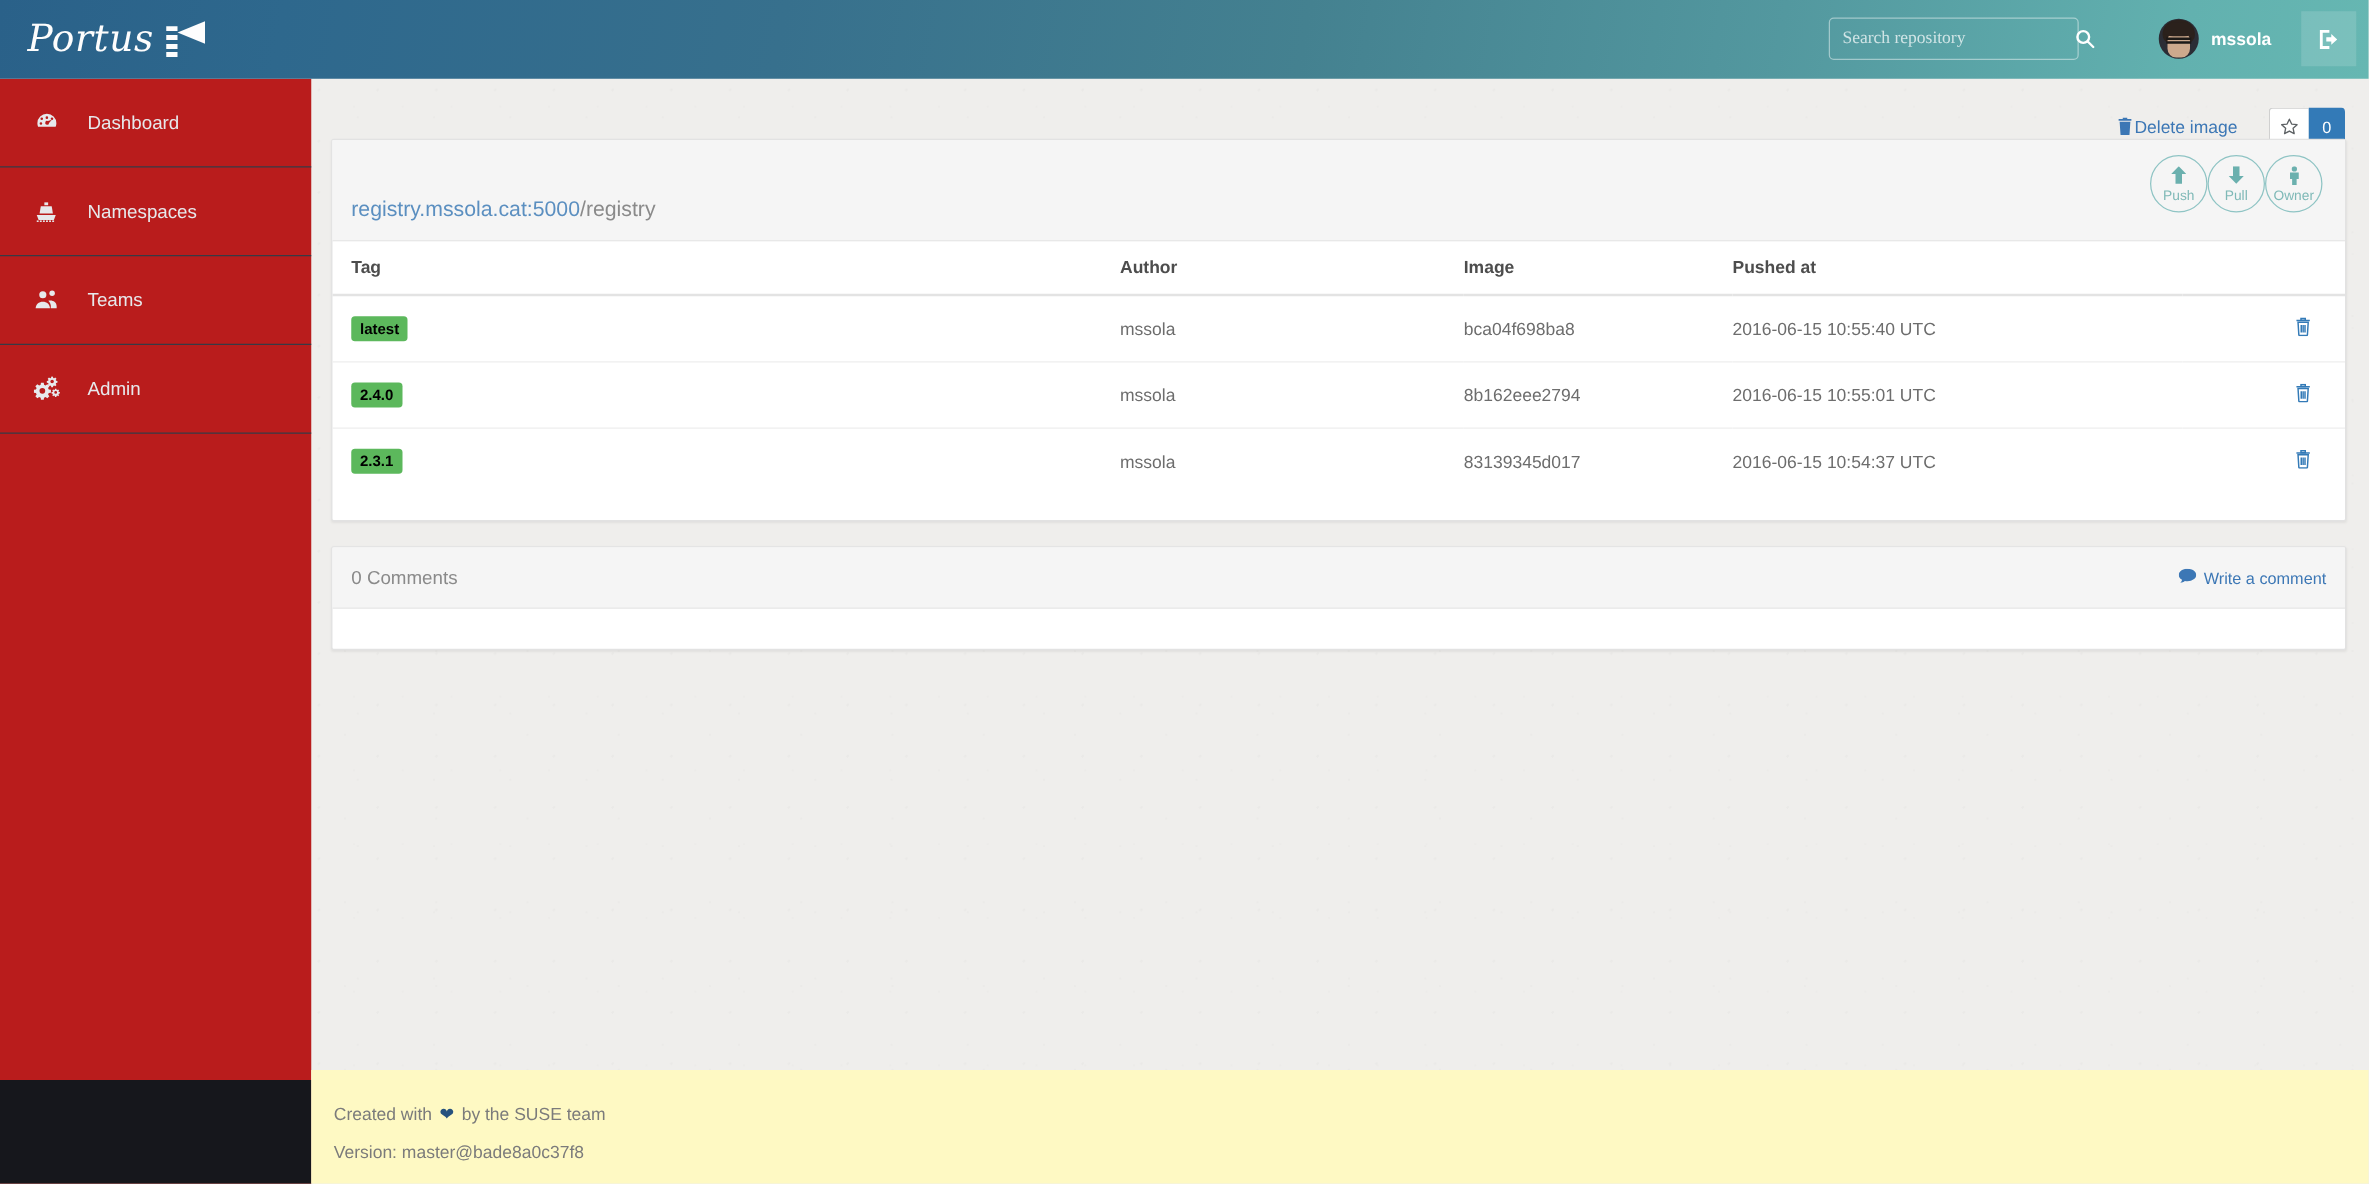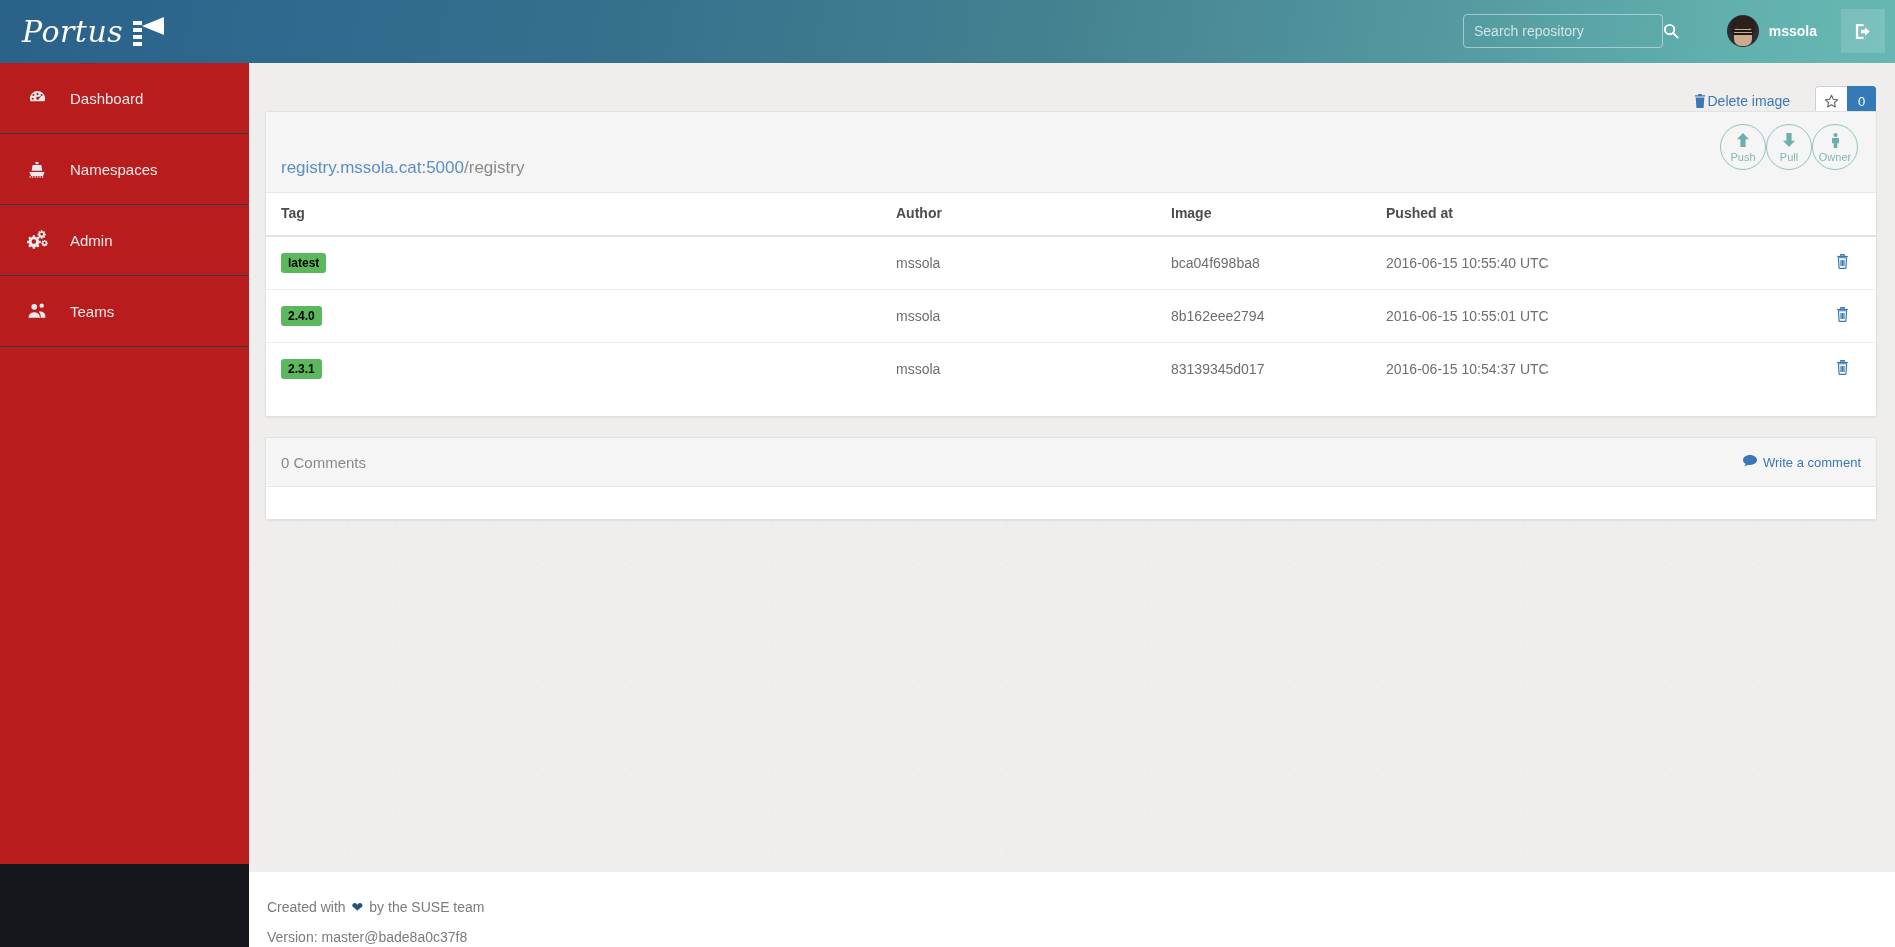--- a/index.html
+++ b/index.html
@@ -78,21 +78,21 @@
     align-items: center;
   }
   .search-input {
     flex: 1;
     height: 32px;
     background: transparent;
     border: none;
     outline: none;
     color: #ffffff;
     font-size: 14px;
-    font-family: Liberation Sans, sans-serif;
+    font-family: Liberation Serif, serif;
     padding: 0 8px 0 10px;
   }
   .search-input::placeholder { color: rgba(255,255,255,0.72); }
   .search-btn {
     width: 34px; height: 32px;
     background: transparent;
     border: none;
     cursor: pointer;
     display: flex; align-items: center; justify-content: center;
   }
@@ -406,22 +406,22 @@
     font-size: 14px;
     color: #6d6d6d;
   }
 
   
   .footer {
     position: absolute;
     left: 249px;
     bottom: 0;
     width: 1646px;
-    height: 75px;
-    background: #ffffff;
+    height: 91px;
+    background: #fef9c3;
     padding: 20px 0 0 18px;
     z-index: 25;
   }
   .footer-line {
     font-size: 14px;
     color: #7b7b7b;
     line-height: 30px;
     display: flex;
     align-items: center;
   }
@@ -491,39 +491,39 @@
           <rect x="9.8" y="17.2" width="1.6" height="1.3"></rect>
         <rect x="12.4" y="17.2" width="1.6" height="1.3"></rect>
           <rect x="15" y="17.2" width="1.6" height="1.3"></rect>
       </svg>
     </span>
     <span class="nav-label">Namespaces</span>
   </a>
 
   <a class="nav-item" href="#">
     <span class="nav-icon">
-      <svg width="21" height="20" viewBox="0 0 22 21" fill="#e7e9ec">
-        <path d="M8.6 7.2l-.2-1.8-2.4 0-.2 1.8-1.3.6-1.5-1.1-1.7 1.7 1.1 1.5-.6 1.3-1.8.2v2.4l1.8.2.6 1.3-1.1 1.5 1.7 1.7 1.5-1.1 1.3.6.2 1.8h2.4l.2-1.8 1.3-.6 1.5 1.1 1.7-1.7-1.1-1.5.6-1.3 1.8-.2v-2.4l-1.8-.2-.6-1.3 1.1-1.5-1.7-1.7-1.5 1.1zM7.2 14.6a2.4 2.4 0 1 1 0-4.8 2.4 2.4 0 0 1 0 4.8z"></path>
-        <path d="M16.3 1.4l-.15-1.1h-1.5l-.15 1.1-.8.35-.93-.68-1.06 1.06.68.93-.35.8-1.1.15v1.5l1.1.15.35.8-.68.93 1.06 1.06.93-.68.8.35.15 1.1h1.5l.15-1.1.8-.35.93.68 1.06-1.06-.68-.93.35-.8 1.1-.15v-1.5l-1.1-.15-.35-.8.68-.93-1.06-1.06-.93.68zM15.4 5.9a1.5 1.5 0 1 1 0-3 1.5 1.5 0 0 1 0 3z"></path>
-        <path d="M19.1 11.3l-.12-.86h-1.17l-.12.86-.62.27-.72-.53-.83.83.53.72-.27.62-.86.12v1.17l.86.12.27.62-.53.72.83.83.72-.53.62.27.12.86h1.17l.12-.86.62-.27.72.53.83-.83-.53-.72.27-.62.86-.12v-1.17l-.86-.12-.27-.62.53-.72-.83-.83-.72.53zM18.4 14.8a1.17 1.17 0 1 1 0-2.34 1.17 1.17 0 0 1 0 2.34z"></path>
-      </svg>
-    </span>
-    <span class="nav-label">Admin</span>
-  </a>
-
-  <a class="nav-item" href="#">
-    <span class="nav-icon">
       <svg width="21" height="18" viewBox="0 0 22 18" fill="#e7e9ec">
         <circle cx="7.6" cy="4.6" r="3"></circle>
         <path d="M1.6 16c0-3.4 2.7-5.6 6-5.6s6 2.2 6 5.6z"></path>
         <circle cx="15.4" cy="3.4" r="2.3"></circle>
         <path d="M14.2 16c.6-2.9-.7-5.2-2-6.3 3.3-.9 7 .9 7 4.6V16z"></path>
       </svg>
     </span>
     <span class="nav-label">Teams</span>
+  </a>
+
+  <a class="nav-item" href="#">
+    <span class="nav-icon">
+      <svg width="21" height="20" viewBox="0 0 22 21" fill="#e7e9ec">
+        <path d="M8.6 7.2l-.2-1.8-2.4 0-.2 1.8-1.3.6-1.5-1.1-1.7 1.7 1.1 1.5-.6 1.3-1.8.2v2.4l1.8.2.6 1.3-1.1 1.5 1.7 1.7 1.5-1.1 1.3.6.2 1.8h2.4l.2-1.8 1.3-.6 1.5 1.1 1.7-1.7-1.1-1.5.6-1.3 1.8-.2v-2.4l-1.8-.2-.6-1.3 1.1-1.5-1.7-1.7-1.5 1.1zM7.2 14.6a2.4 2.4 0 1 1 0-4.8 2.4 2.4 0 0 1 0 4.8z"></path>
+        <path d="M16.3 1.4l-.15-1.1h-1.5l-.15 1.1-.8.35-.93-.68-1.06 1.06.68.93-.35.8-1.1.15v1.5l1.1.15.35.8-.68.93 1.06 1.06.93-.68.8.35.15 1.1h1.5l.15-1.1.8-.35.93.68 1.06-1.06-.68-.93.35-.8 1.1-.15v-1.5l-1.1-.15-.35-.8.68-.93-1.06-1.06-.93.68zM15.4 5.9a1.5 1.5 0 1 1 0-3 1.5 1.5 0 0 1 0 3z"></path>
+        <path d="M19.1 11.3l-.12-.86h-1.17l-.12.86-.62.27-.72-.53-.83.83.53.72-.27.62-.86.12v1.17l.86.12.27.62-.53.72.83.83.72-.53.62.27.12.86h1.17l.12-.86.62-.27.72.53.83-.83-.53-.72.27-.62.86-.12v-1.17l-.86-.12-.27-.62.53-.72-.83-.83-.72.53zM18.4 14.8a1.17 1.17 0 1 1 0-2.34 1.17 1.17 0 0 1 0 2.34z"></path>
+      </svg>
+    </span>
+    <span class="nav-label">Admin</span>
   </a>
 
   <div class="sidebar-filler"></div>
 </div>
 
 <div class="main">
 
   <div class="toolbar">
     <a class="delete-image-link" href="#">
       <svg width="12" height="14" viewBox="0 0 12 14" fill="#3c77b5">

